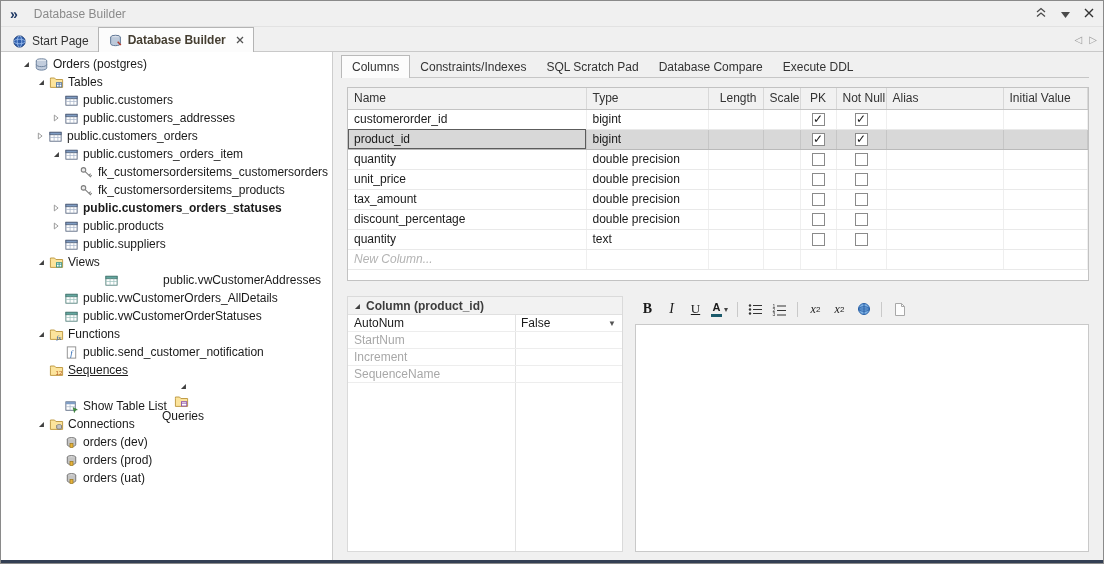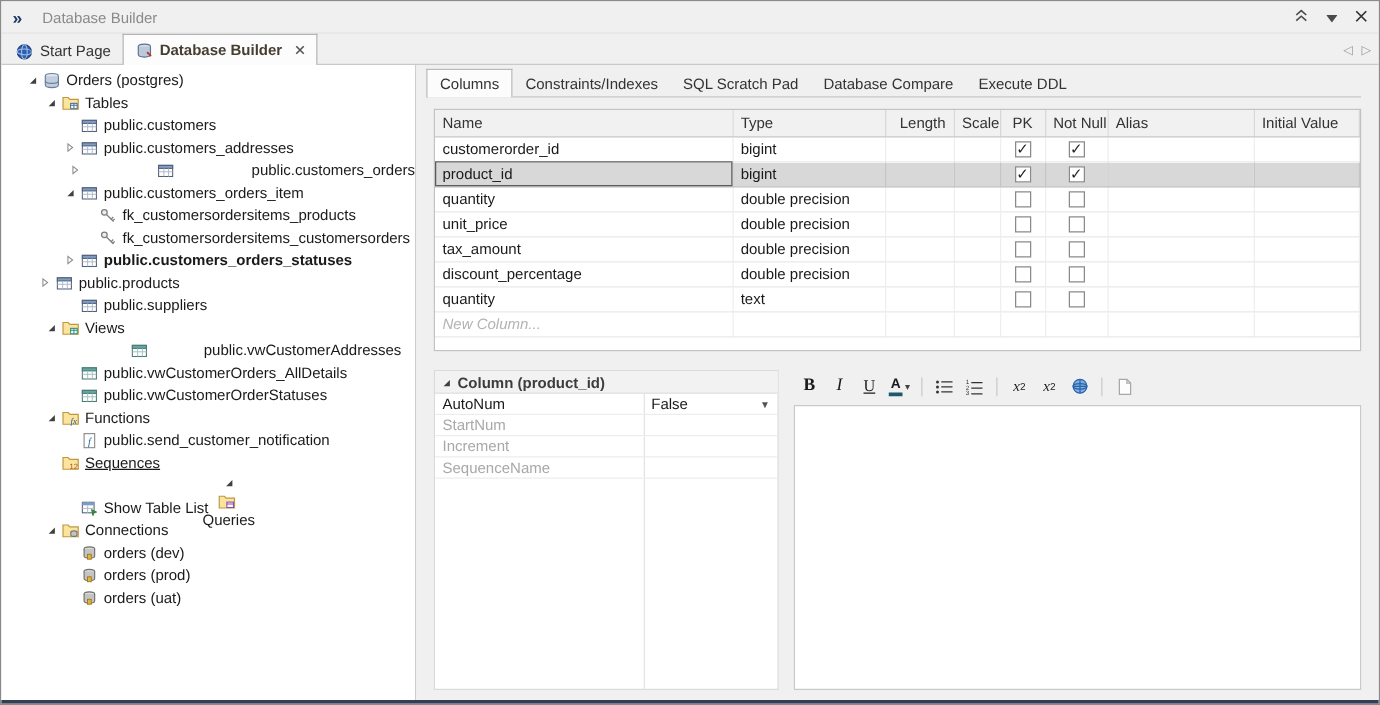--- a/index.html
+++ b/index.html
@@ -180,21 +180,21 @@
           </span>
           <span class="ticonbox">
             <svg class="ti" viewBox="0 0 16 16">
               <rect x="2" y="3.5" width="12" height="9.5" fill="#fff" stroke="#51607a" stroke-width="0.9"></rect>
               <rect x="2" y="3.5" width="12" height="2.6" fill="#7f9dc4" stroke="#51607a" stroke-width="0.9"></rect>
               <path d="M2 9h12M6.5 6.1v6.9M10.5 6.1v6.9" stroke="#a9b7cb" stroke-width="0.8"></path>
             </svg>
           </span>
           <span>public.customers_addresses</span>
         </div>
-        <div class="titem" style="padding-left: 52px; justify-content: space-between;">
+        <div class="titem" style="padding-left: 32px;">
           <span class="arrowbox">
             <svg class="tw" viewBox="0 0 12 12">
               <path d="M4 2.5 8.5 6 4 9.5z" fill="#fff" stroke="#8a8a8a"></path>
             </svg>
           </span>
           <span class="ticonbox">
             <svg class="ti" viewBox="0 0 16 16">
               <rect x="2" y="3.5" width="12" height="9.5" fill="#fff" stroke="#51607a" stroke-width="0.9"></rect>
               <rect x="2" y="3.5" width="12" height="2.6" fill="#7f9dc4" stroke="#51607a" stroke-width="0.9"></rect>
               <path d="M2 9h12M6.5 6.1v6.9M10.5 6.1v6.9" stroke="#a9b7cb" stroke-width="0.8"></path>
@@ -218,48 +218,48 @@
           <span>public.customers_orders_item</span>
         </div>
         <div class="titem" style="padding-left: 63px;">
           <span class="arrowbox"></span>
           <span class="ticonbox">
             <svg class="ti" viewBox="0 0 16 16">
               <circle cx="4.8" cy="5.2" r="2.4" fill="#ececec" stroke="#7d7d7d" stroke-width="1.1"></circle>
               <path d="M6.6 7 12.6 13M10.6 11l1.8-1.8M12 12.4l1.6-1.6" stroke="#7d7d7d" stroke-width="1.1" fill="none"></path>
             </svg>
           </span>
-          <span>fk_customersordersitems_products</span>
+          <span>fk_customersordersitems_customersorders</span>
         </div>
         <div class="titem" style="padding-left: 63px;">
           <span class="arrowbox"></span>
           <span class="ticonbox">
             <svg class="ti" viewBox="0 0 16 16">
               <circle cx="4.8" cy="5.2" r="2.4" fill="#ececec" stroke="#7d7d7d" stroke-width="1.1"></circle>
               <path d="M6.6 7 12.6 13M10.6 11l1.8-1.8M12 12.4l1.6-1.6" stroke="#7d7d7d" stroke-width="1.1" fill="none"></path>
             </svg>
           </span>
-          <span>fk_customersordersitems_customersorders</span>
+          <span>fk_customersordersitems_products</span>
         </div>
         <div class="titem" style="padding-left: 48px; font-weight: bold;">
           <span class="arrowbox">
             <svg class="tw" viewBox="0 0 12 12">
               <path d="M4 2.5 8.5 6 4 9.5z" fill="#fff" stroke="#8a8a8a"></path>
             </svg>
           </span>
           <span class="ticonbox">
             <svg class="ti" viewBox="0 0 16 16">
               <rect x="2" y="3.5" width="12" height="9.5" fill="#fff" stroke="#51607a" stroke-width="0.9"></rect>
               <rect x="2" y="3.5" width="12" height="2.6" fill="#7f9dc4" stroke="#51607a" stroke-width="0.9"></rect>
               <path d="M2 9h12M6.5 6.1v6.9M10.5 6.1v6.9" stroke="#a9b7cb" stroke-width="0.8"></path>
             </svg>
           </span>
           <span>public.customers_orders_statuses</span>
         </div>
-        <div class="titem" style="padding-left: 28px;">
+        <div class="titem" style="padding-left: 48px;">
           <span class="arrowbox">
             <svg class="tw" viewBox="0 0 12 12">
               <path d="M4 2.5 8.5 6 4 9.5z" fill="#fff" stroke="#8a8a8a"></path>
             </svg>
           </span>
           <span class="ticonbox">
             <svg class="ti" viewBox="0 0 16 16">
               <rect x="2" y="3.5" width="12" height="9.5" fill="#fff" stroke="#51607a" stroke-width="0.9"></rect>
               <rect x="2" y="3.5" width="12" height="2.6" fill="#7f9dc4" stroke="#51607a" stroke-width="0.9"></rect>
               <path d="M2 9h12M6.5 6.1v6.9M10.5 6.1v6.9" stroke="#a9b7cb" stroke-width="0.8"></path>

